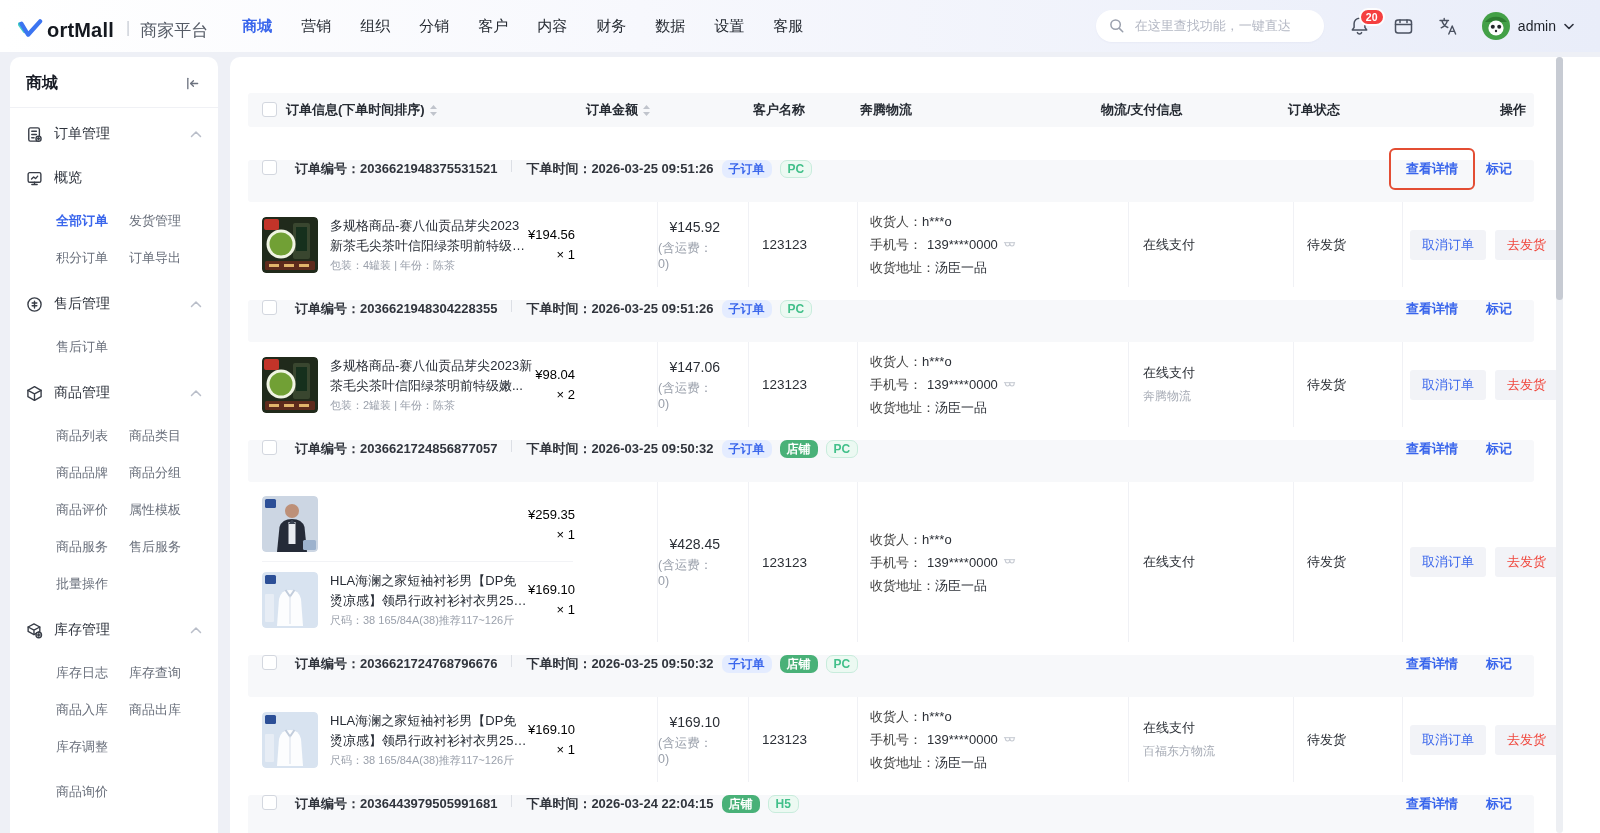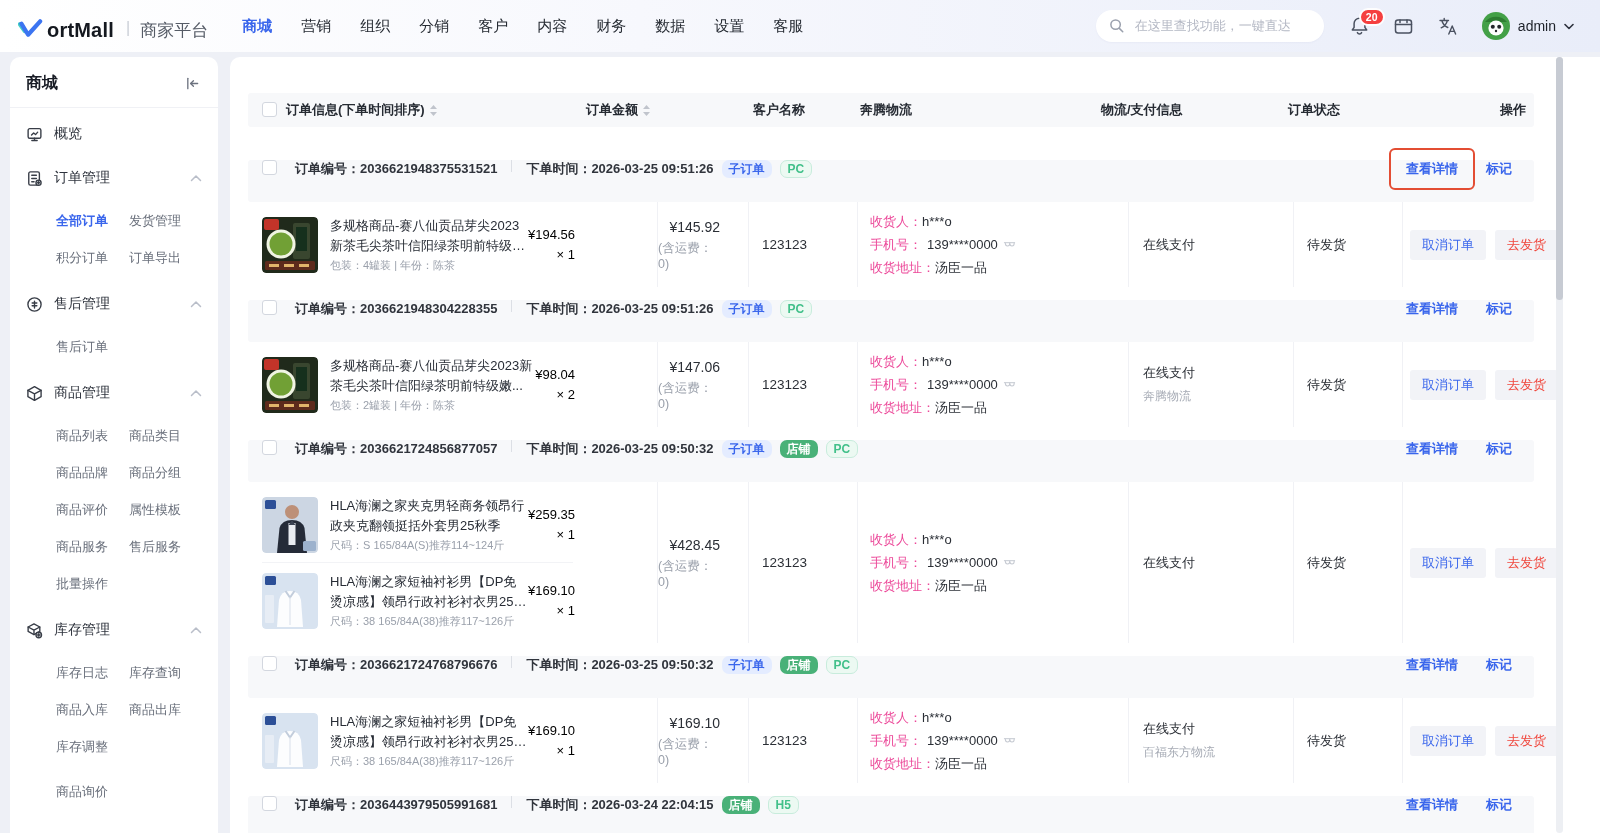--- a/index.html
+++ b/index.html
@@ -123,21 +123,21 @@
   }
   .pspec{font-size:11px;color:#9aa0ab;margin-top:3px;white-space:nowrap;}
   .pprice{margin-left:auto;padding-right:82px;text-align:right;font-size:13px;color:#000000;}
   .pqty{margin-top:5px;}
   .prod-divider{height:1px;background:#f2f3f6;margin:9px 84px 9px 14px;}
   .cell-amount{align-items:flex-end;padding-right:28px;}
   .amt{font-size:14px;color:#2b2f36;}
   .freight{font-size:12.5px;color:#9aa0ab;margin-top:5px;}
   .cell-customer{padding-left:13px;font-size:13.5px;color:#2b2f36;}
   .cell-receiver{padding-left:12px;font-size:13px;line-height:23px;}
-  .rlabel{color:#ec4899;}
+  .rlabel{color:#404040;}
   .rval{color:#2b2f36;font-weight:500;}
   .phone-line{display:flex;align-items:center;gap:5px;}
   .cell-logistics{padding-left:14px;font-size:13px;color:#2b2f36;}
   .logi-sub{font-size:12px;color:#a6abb5;margin-top:6px;}
   .cell-status{padding-left:13px;font-size:13px;color:#2b2f36;}
   .cell-actions{flex-direction:row;align-items:center;gap:9px;padding-left:7px;}
   .btn{
     border:none;height:30px;padding:0 12px;border-radius:3px;font-size:13px;cursor:pointer;
     background:#f2f3f7;font-family:inherit;white-space:nowrap;
   }
@@ -239,42 +239,42 @@
           <path d="M9 5 6 8l3 3"></path>
           <path d="M6.2 8h7.3"></path>
       </svg>
     </span>
   </div>
   <div class="sb-divider"></div>
   <div>
       <div class="menu-head">
         <span class="micon">
           <svg width="17" height="17" viewBox="0 0 16 16" fill="none" stroke="#383d47" stroke-width="1.3" stroke-linecap="round" stroke-linejoin="round">
-            <rect x="2" y="2.5" width="12" height="9" rx="1.5"></rect>
-            <path d="M5.2 8.5l2-2 1.8 1.6 2-2.3"></path>
-            <path d="M8 11.5v2.2M5.5 13.7h5"></path>
-          </svg>
-        </span>
-        <span class="mlabel">概览</span>
-      </div>
-      <div class="menu-head">
-        <span class="micon">
-          <svg width="17" height="17" viewBox="0 0 16 16" fill="none" stroke="#383d47" stroke-width="1.3" stroke-linecap="round" stroke-linejoin="round">
             <rect x="2.6" y="1.8" width="10" height="12.4" rx="1.5"></rect>
             <path d="M5.4 5h4.4M5.4 8h4.4M5.4 11h2.2"></path>
             <circle cx="11.8" cy="12" r="2.4" fill="#fff"></circle>
             <path d="M10.8 12h2M11.8 11v2"></path>
           </svg>
         </span>
         <span class="mlabel">订单管理</span>
         <span>
           <svg width="12" height="8" viewBox="0 0 12 8" fill="none" stroke="#b9bec9" stroke-width="1.5" stroke-linecap="round" stroke-linejoin="round">
             <path d="M1.5 6.5 6 2l4.5 4.5"></path>
           </svg>
         </span>
+      </div>
+      <div class="menu-head">
+        <span class="micon">
+          <svg width="17" height="17" viewBox="0 0 16 16" fill="none" stroke="#383d47" stroke-width="1.3" stroke-linecap="round" stroke-linejoin="round">
+            <rect x="2" y="2.5" width="12" height="9" rx="1.5"></rect>
+            <path d="M5.2 8.5l2-2 1.8 1.6 2-2.3"></path>
+            <path d="M8 11.5v2.2M5.5 13.7h5"></path>
+          </svg>
+        </span>
+        <span class="mlabel">概览</span>
       </div>
       <div class="menu-sub">
         <span class="sub-item active">全部订单</span>
         <span class="sub-item">发货管理</span>
         <span class="sub-item">积分订单</span>
         <span class="sub-item">订单导出</span>
       </div>
       <div class="menu-head">
         <span class="micon">
           <svg width="17" height="17" viewBox="0 0 16 16" fill="none" stroke="#383d47" stroke-width="1.3" stroke-linecap="round" stroke-linejoin="round">
@@ -543,24 +543,20 @@
                   <svg width="56" height="56" viewBox="0 0 56 56">
                     <rect width="56" height="56" rx="4" fill="#ccd6e3"></rect>
                     <rect x="3" y="3" width="11" height="9" rx="1.5" fill="#2c4f97"></rect>
                     <circle cx="30" cy="15" r="7" fill="#bd9078"></circle>
                     <path d="M15 56 L17.5 31 Q20 23 30 23 Q40 23 42.5 31 L45 56 Z" fill="#252b38"></path>
                     <path d="M26.5 26h7v22h-7z" fill="#e9ecf1"></path>
                     <path d="M30 23l-3.5 5h7z" fill="#3a4252"></path>
                     <rect x="41" y="44" width="13" height="10" rx="1.5" fill="#9db2cd"></rect>
                   </svg>
                 </span>
-                <div class="pinfo">
-                  <div class="ptitle">HLA海澜之家夹克男轻商务领昂行政夹克翻领挺括外套男25秋季</div>
-                  <div class="pspec">尺码：S 165/84A(S)推荐114~124斤</div>
-                </div>
                 <div class="pprice">
                   <div>¥259.35</div>
                   <div class="pqty">× 1</div>
                 </div>
               </div>
               <div class="prod-divider"></div>
               <div class="prod">
                 <span class="pimg">
                   <svg width="56" height="56" viewBox="0 0 56 56">
                     <rect width="56" height="56" rx="4" fill="#d8e3f0"></rect>

